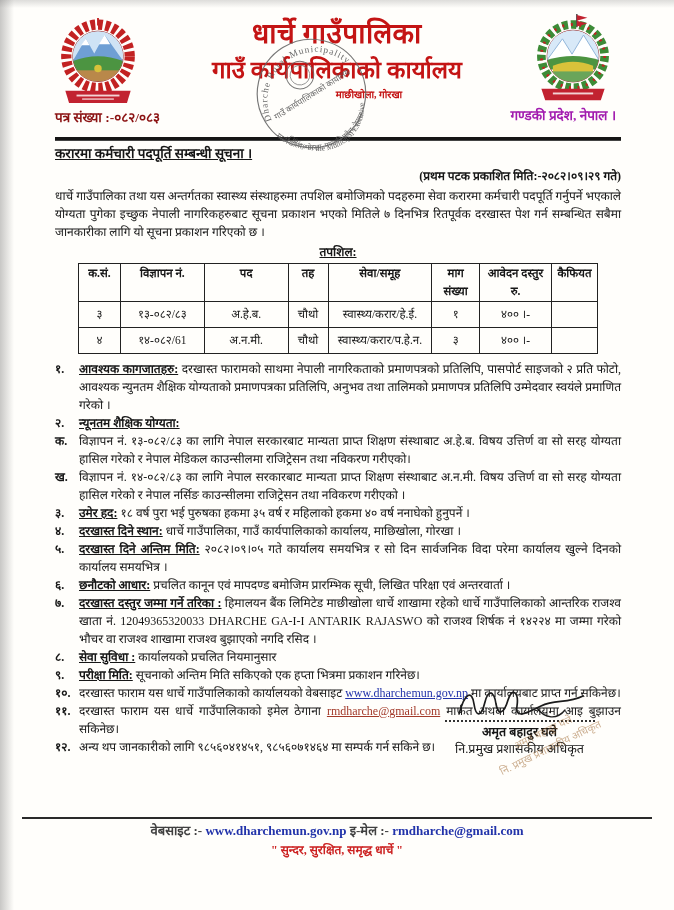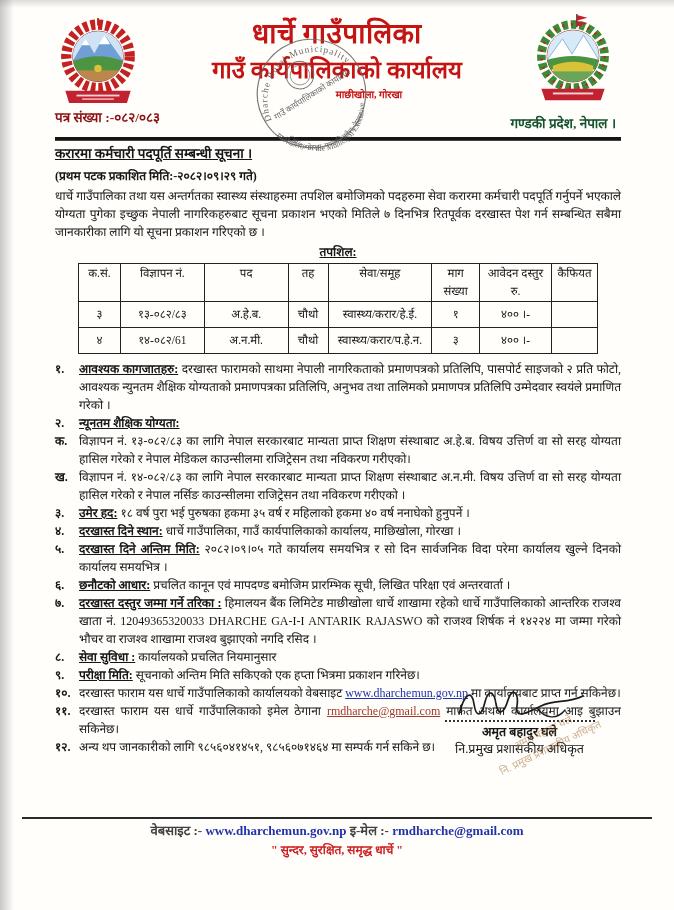--- a/index.html
+++ b/index.html
@@ -25,38 +25,38 @@
   .emblem-right { position:absolute; left:528px; top:12px; width:90px;  height:92px; }
   .t1 { position:absolute; left:0; top:13px; width:674px; text-align:center;
         font-size:28px; font-weight:bold; color:#c41414; letter-spacing:.5px; }
   .t2 { position:absolute; left:0; top:52px; width:674px; text-align:center;
         font-size:24px; font-weight:bold; color:#c41414; }
   .t3 { position:absolute; left:0; top:87px; width:674px; text-align:center;
         font-size:10px; font-weight:bold; color:#c41414;padding-left:32px; }
   .letter-no { position:absolute; left:55px; top:108px; font-size:13.5px;
                font-weight:bold; color:#8b1212; }
   .province  { position:absolute; right:58px; top:106px; font-size:13.5px;
-               font-weight:bold; color:#14532d;margin-top:8px; }
+               font-weight:bold; color:#a21caf; }
   .stamp { position:absolute; left:238px; top:32px; width:150px; height:128px;
            transform:rotate(-32deg); opacity:.88; z-index:3; }
   .hdr-rule { position:absolute; left:55px; top:137px; width:566px; height:3px;
               background:#151515; border-bottom:1px solid #444; }
   
   .content { position:absolute; left:55px; top:144px; width:566px;
              font-size:12px; line-height:1.5; }
   .notice-title { font-size:13.5px; font-weight:bold;
                   text-decoration:underline; margin:0 0 3px 0; }
-  .published { text-align:left; font-size:12px; font-weight:600; margin:0 0 2px 0; }
+  .published { text-align:right; font-size:12px; font-weight:600; margin:0 0 2px 0; }
   .intro { text-align:justify; margin:0 0 2px 0; }
   .tbl-cap { text-align:center; font-weight:bold; text-decoration:underline; margin:0; }
   table.vac { border-collapse:collapse; margin:2px auto 6px auto; width:520px;
               font-size:11.5px; }
   table.vac th, table.vac td { border:1.4px solid #222; text-align:center;
               padding:1px 2px; }
-  table.vac th { font-weight:normal; white-space:pre-line; vertical-align:top;margin-left:34px; }
+  table.vac th { font-weight:bold; white-space:pre-line; vertical-align:top;margin-left:34px; }
   table.vac td { height:23px; }
   
   .item { display:flex; text-align:justify; }
   .item .n { min-width:24px; font-weight:bold; flex:0 0 auto; }
   .item .b { flex:1 1 auto; }
   .lead { font-weight:bold; text-decoration:underline; }
   a.doclink { color:#2233aa; text-decoration:underline; cursor:pointer; }
   a.doclink.warm { color:#a33a2a; }
   
   .sigblock { position:absolute; left:412px; top:684px; width:215px;

